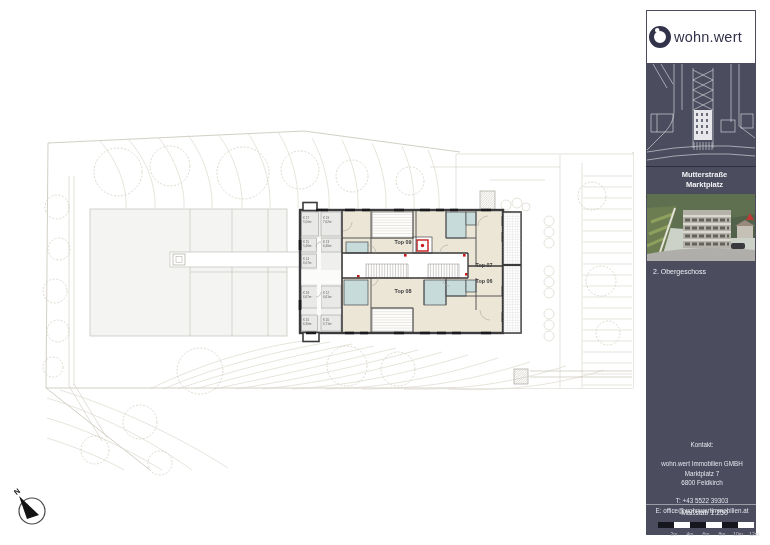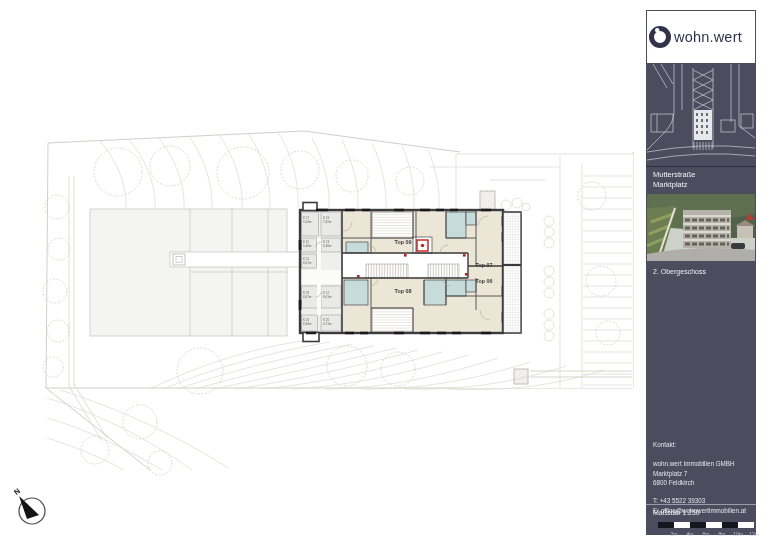--- a/index.html
+++ b/index.html
@@ -2,27 +2,27 @@
 <html><head>
 <meta charset="utf-8">
 <style>
   html,body{margin:0;padding:0;background:#fff;}
   .stage{position:relative;width:770px;height:545px;background:#ffffff;overflow:hidden;
          font-family:"Liberation Sans",sans-serif;}
   .plan-svg{position:absolute;left:0;top:0;}
   svg text{font-family:"Liberation Sans",sans-serif;}
 
   
-  .sidebar{position:absolute;left:646px;top:10px;width:110px;height:525px;background:#4b4c5e;}
+  .sidebar{position:absolute;left:646px;top:10px;width:110px;height:525px;background:#4b4c5e;text-align:center;}
   .logo-box{position:absolute;left:1px;top:1px;right:1px;height:52px;background:#ffffff;
             display:flex;align-items:center;}
   .map-thumb{position:absolute;left:1px;top:54px;right:1px;height:101px;overflow:hidden;}
   .project-band{position:absolute;left:0;top:156px;right:0;height:26px;
                 border-top:1px solid rgba(15,15,25,.45);border-bottom:1px solid rgba(15,15,25,.35);
-                padding:3px 0 0 7px;color:#f2f2f5;font-size:7.5px;font-weight:400;line-height:1.35;}
+                padding:3px 0 0 7px;color:#f2f2f5;font-size:7.5px;font-weight:700;line-height:1.35;}
   .photo-thumb{position:absolute;left:1px;top:184px;right:1px;height:67px;overflow:hidden;}
   .floor-label{position:absolute;left:7px;top:258px;color:#eceef2;font-size:7px;}
   .contact{position:absolute;left:7px;right:5px;top:430px;color:#e4e5ec;font-size:6.3px;line-height:1.55;}
   .c-head{margin-bottom:9px;}
   .c-group{margin-bottom:8px;}
   .scale-block{position:absolute;left:0;right:0;top:494px;border-top:1px solid rgba(255,255,255,.45);
                padding:4px 0 0 7px;color:#f0f0f4;}
   .scale-label{font-size:7px;margin-bottom:3px;}
 </style>
 </head>

